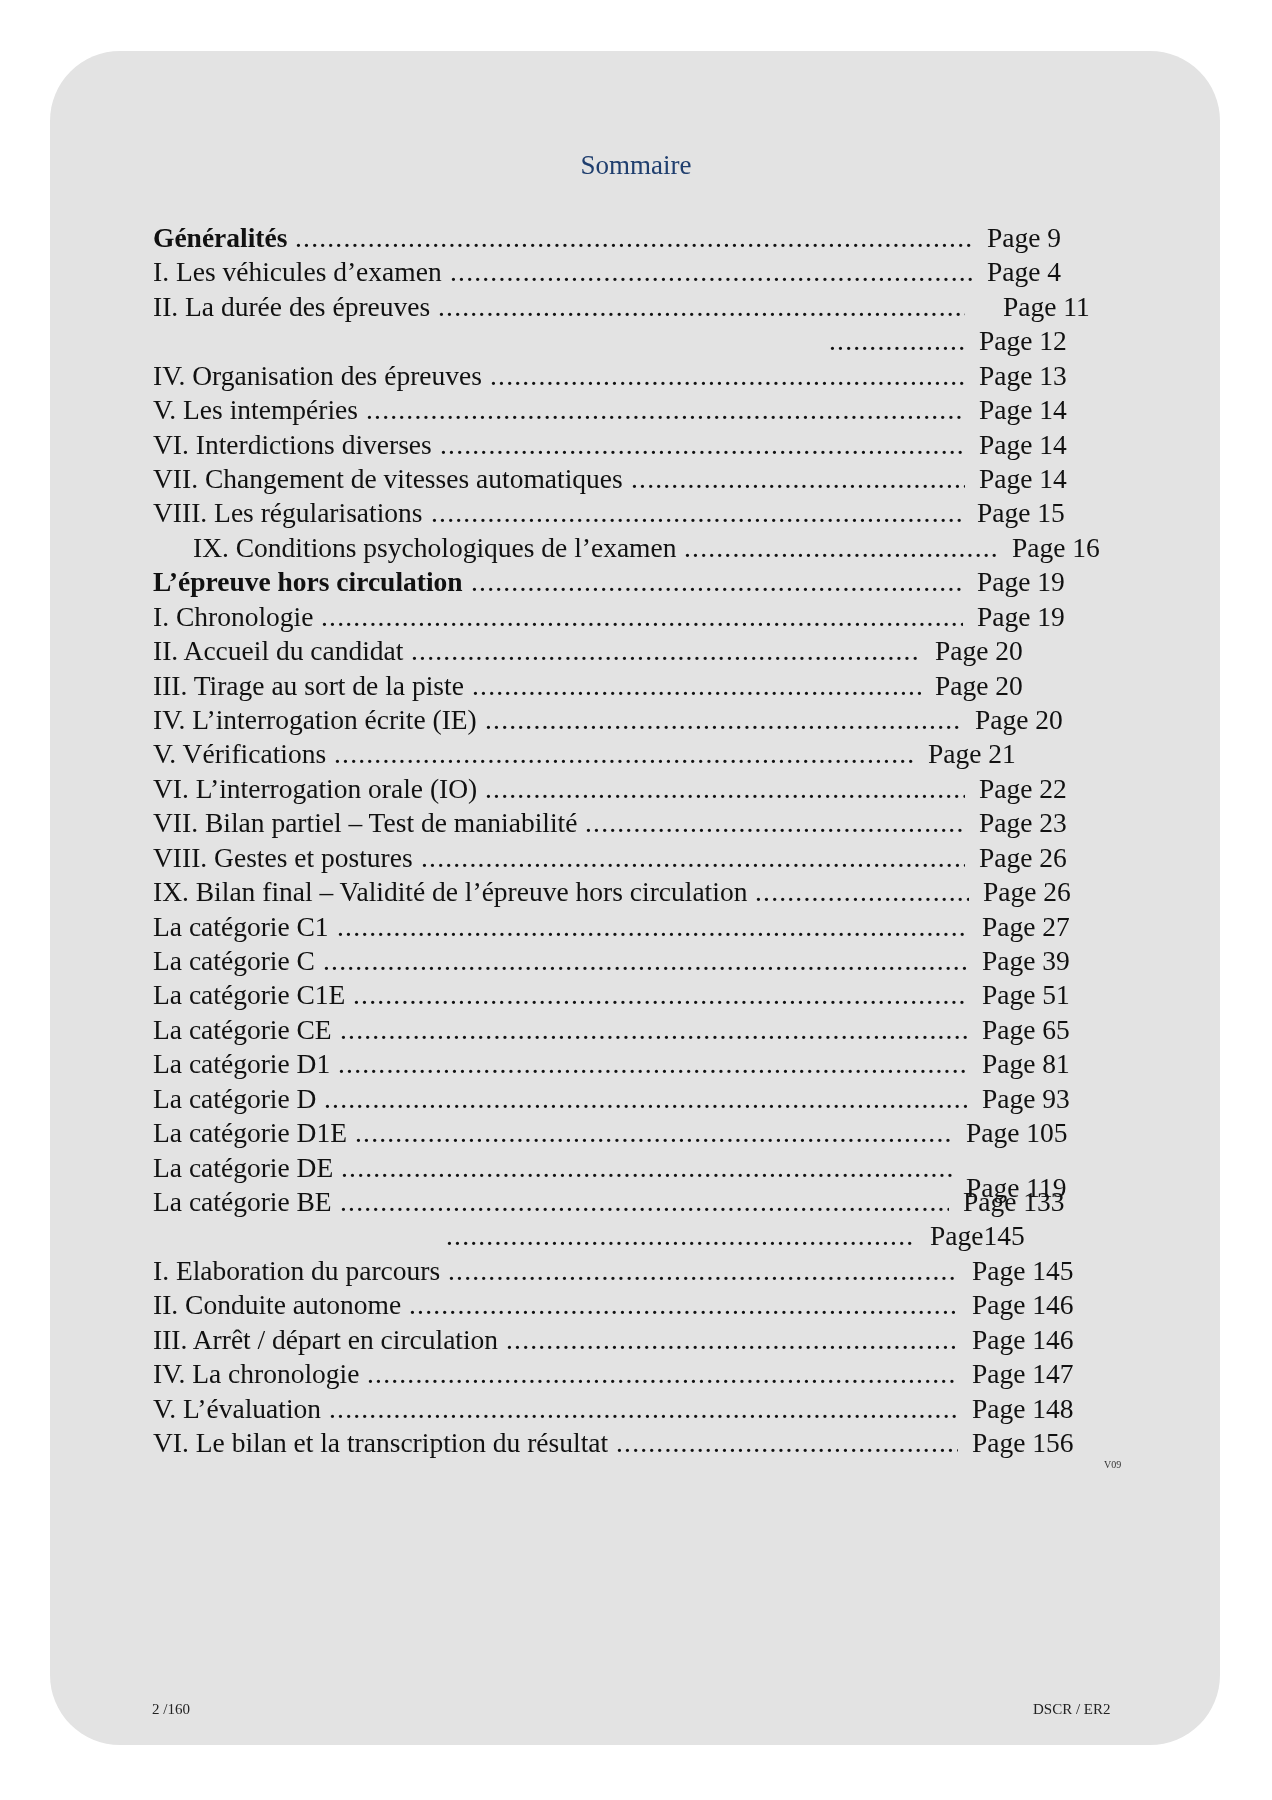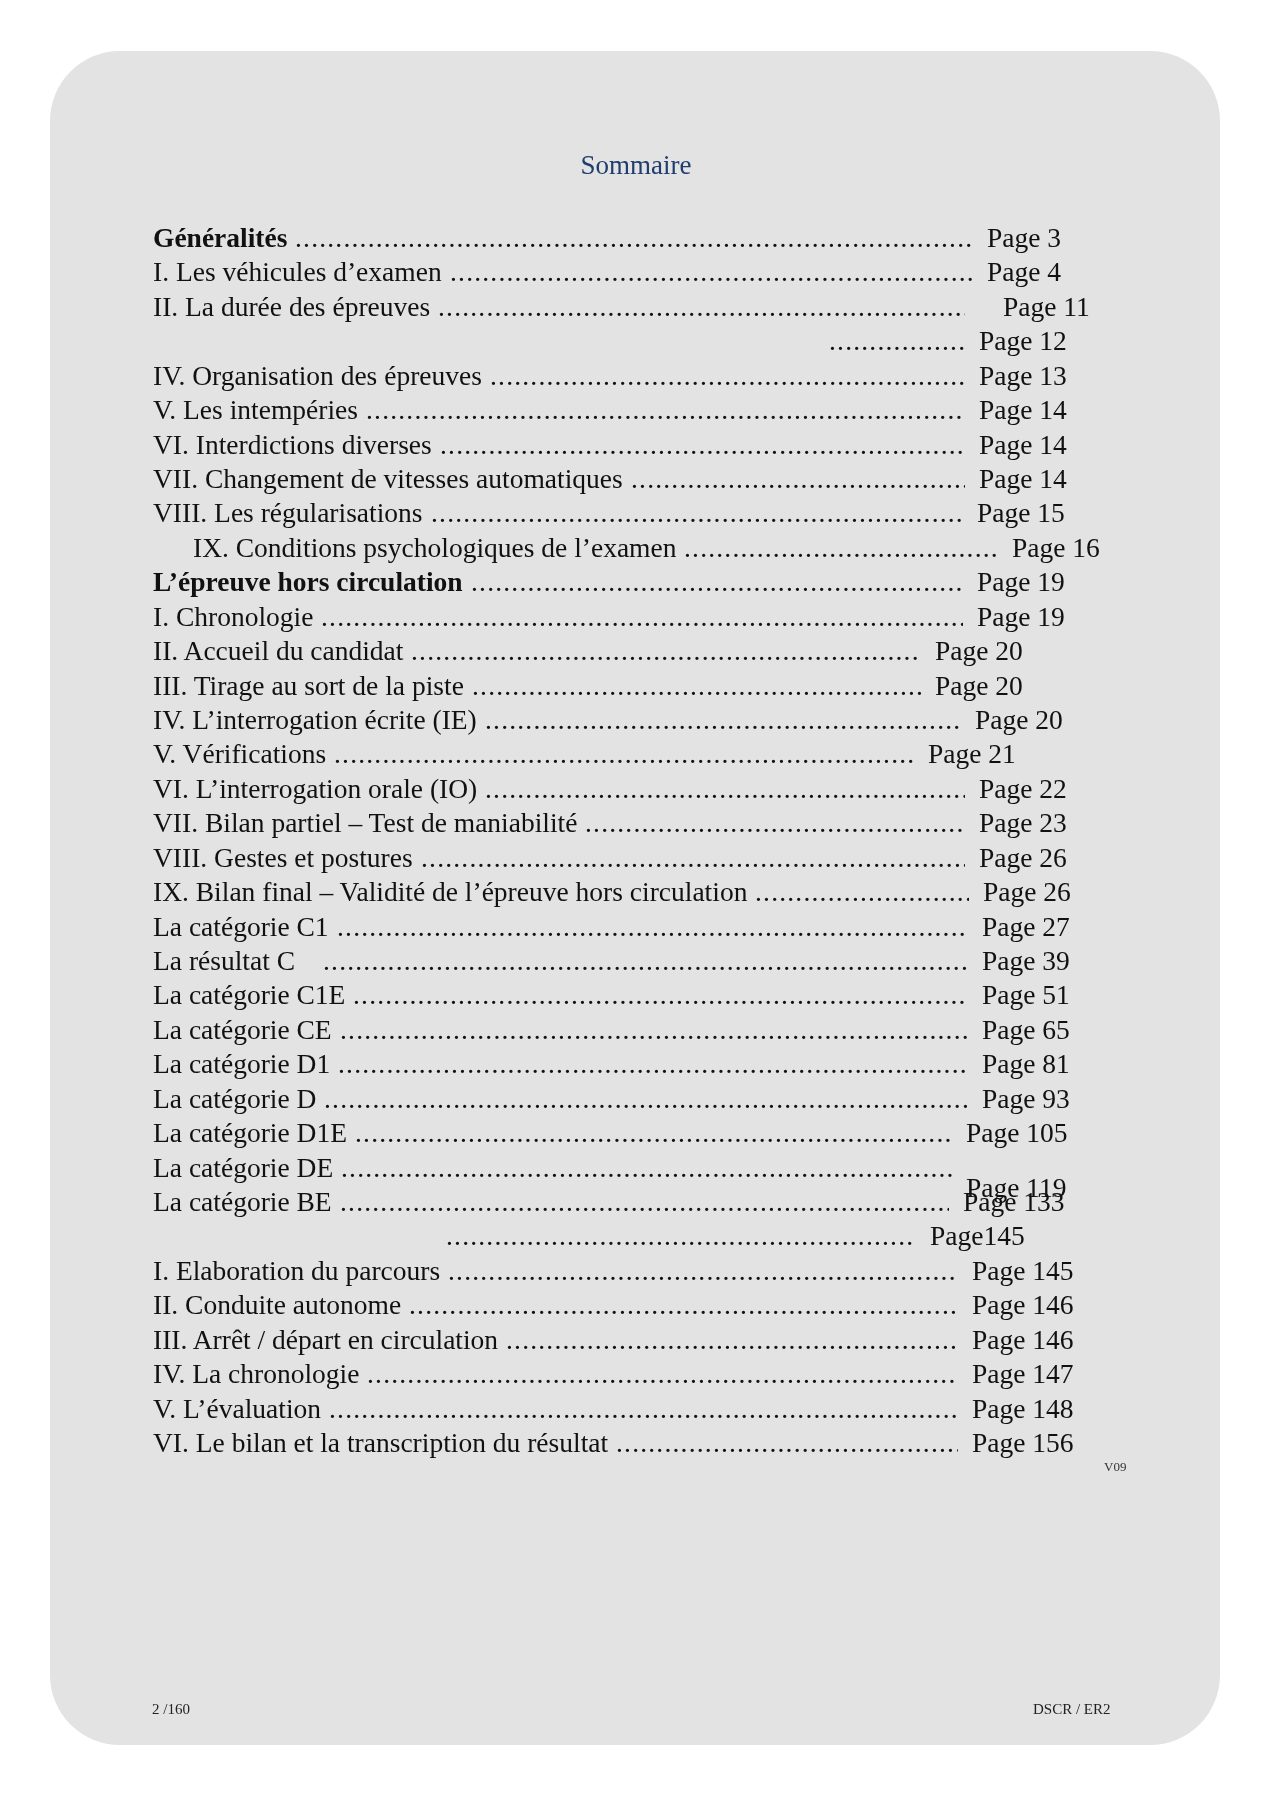--- a/index.html
+++ b/index.html
@@ -21,21 +21,21 @@
   }
   .toc-label { position: absolute; left: 0; top: 0; white-space: nowrap; }
   .toc-label.bold { font-weight: bold; }
   .toc-dots {
     position: absolute; top: 0; overflow: hidden; white-space: nowrap;
     letter-spacing: 1.2px;
   }
   .toc-page { position: absolute; top: 0; white-space: nowrap; }
   .version {
     position: absolute; left: 1104px; top: 1459px;
-    font-family: "Liberation Serif", serif; font-size: 13px; color: #333;
+    font-family: "Liberation Serif", serif; font-size: 10px; color: #333;
   }
   .footer-left {
     position: absolute; left: 152px; top: 1701px;
     font-family: "Liberation Serif", serif; font-size: 15px; color: #222;
   }
   .footer-right {
     position: absolute; left: 1033px; top: 1701px;
     font-family: "Liberation Serif", serif; font-size: 15px; color: #222;
   }
 </style>
@@ -43,21 +43,21 @@
 <body>
 
 <div class="page-box"></div>
 
 <div class="title">Sommaire</div>
 
 <div class="toc" id="toc">
     <div class="toc-row" style="top: 221px;">
       <span class="toc-label bold">Généralités</span>
       <span class="toc-dots" style="left: 142px; width: 678px;">..........................................................................................................................................</span>
-      <span class="toc-page" style="left: 834px;">Page 3</span>
+      <span class="toc-page" style="left: 834px;">Page 9</span>
     </div>
     <div class="toc-row" style="top: 255.43px;">
       <span class="toc-label">I. Les véhicules d’examen</span>
       <span class="toc-dots" style="left: 297px; width: 523px;">...........................................................................................................</span>
       <span class="toc-page" style="left: 834px;">Page 4</span>
     </div>
     <div class="toc-row" style="top: 289.86px;">
       <span class="toc-label">II. La durée des épreuves</span>
       <span class="toc-dots" style="left: 285px; width: 527px;">............................................................................................................</span>
       <span class="toc-page" style="left: 850px;">Page 11</span>
@@ -145,21 +145,21 @@
       <span class="toc-label">IX. Bilan final – Validité de l’épreuve hors circulation</span>
       <span class="toc-dots" style="left: 602px; width: 214px;">.............................................</span>
       <span class="toc-page" style="left: 830px;">Page 26</span>
     </div>
     <div class="toc-row" style="top: 909.6px;">
       <span class="toc-label">La catégorie C1</span>
       <span class="toc-dots" style="left: 184px; width: 631px;">.................................................................................................................................</span>
       <span class="toc-page" style="left: 829px;">Page 27</span>
     </div>
     <div class="toc-row" style="top: 944.03px;">
-      <span class="toc-label">La résultat C</span>
+      <span class="toc-label">La catégorie C</span>
       <span class="toc-dots" style="left: 170px; width: 645px;">...................................................................................................................................</span>
       <span class="toc-page" style="left: 829px;">Page 39</span>
     </div>
     <div class="toc-row" style="top: 978.46px;">
       <span class="toc-label">La catégorie C1E</span>
       <span class="toc-dots" style="left: 200px; width: 615px;">.............................................................................................................................</span>
       <span class="toc-page" style="left: 829px;">Page 51</span>
     </div>
     <div class="toc-row" style="top: 1012.89px;">
       <span class="toc-label">La catégorie CE</span>

